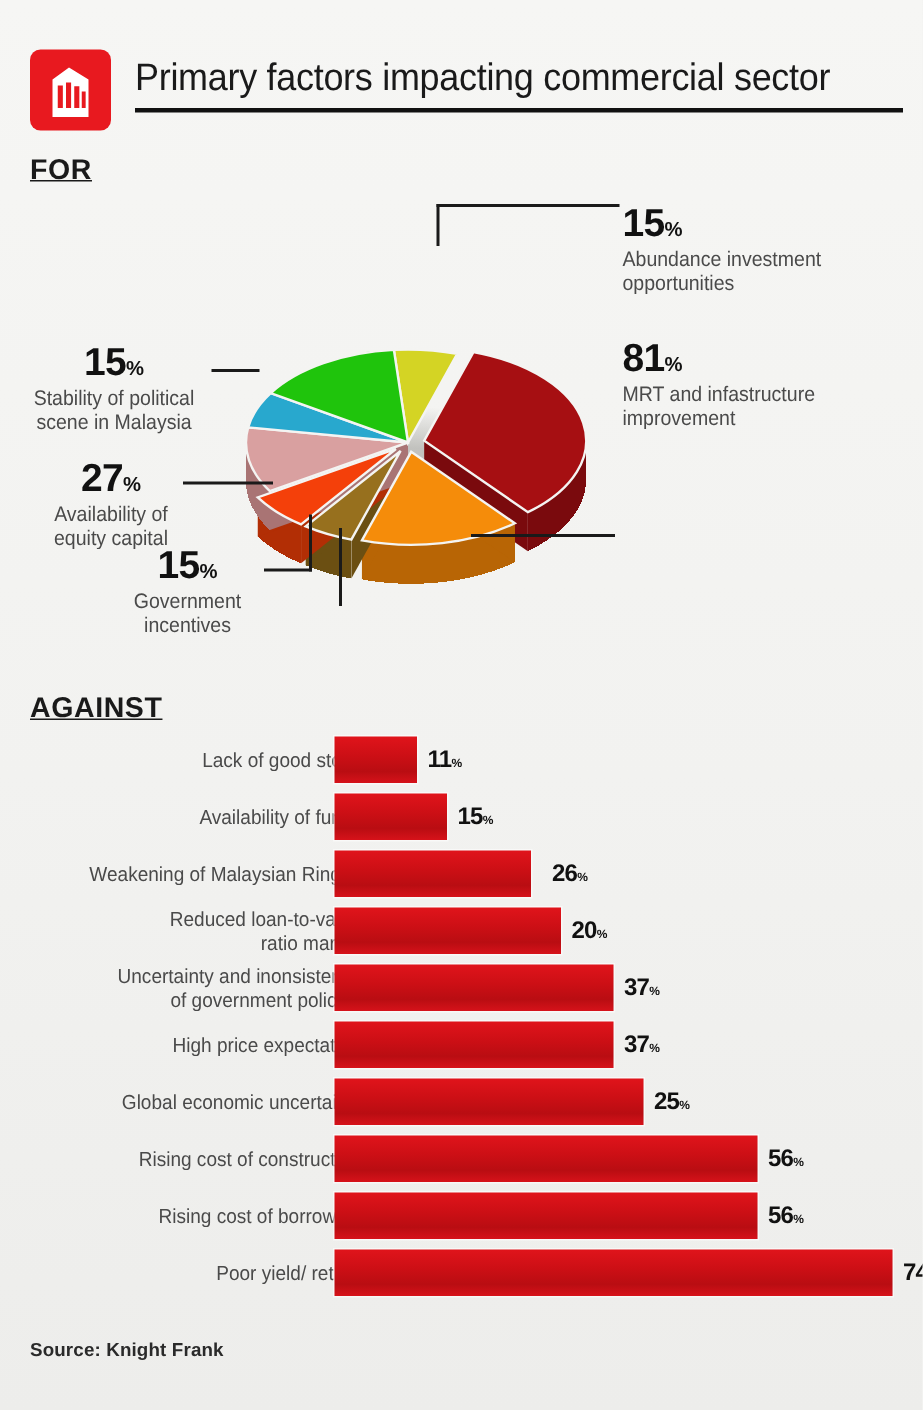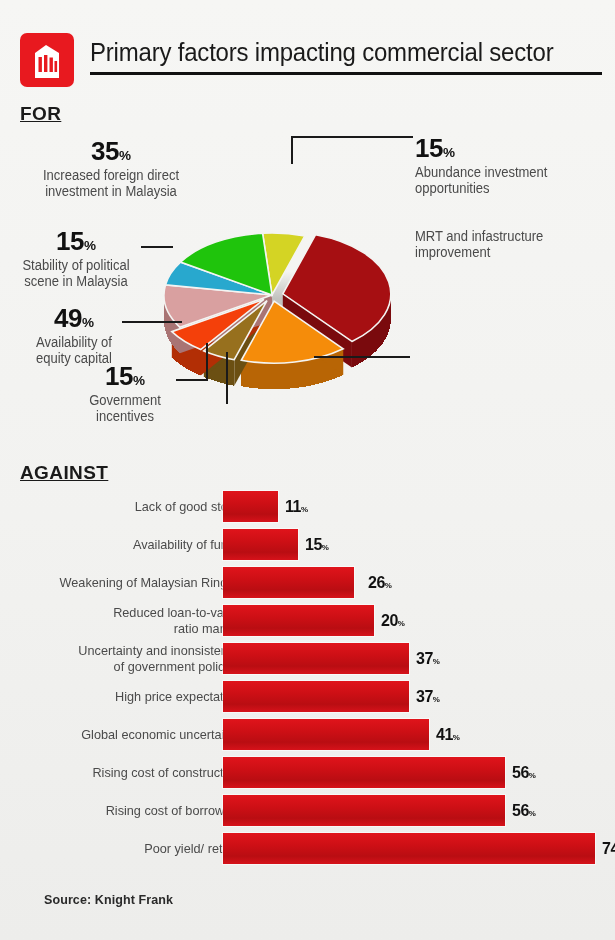--- a/index.html
+++ b/index.html
@@ -78,21 +78,21 @@
     box-shadow:0 0 0 1px rgba(255,255,255,.55);
   }
   .bar-val{
     position:absolute;top:50%;transform:translateY(-50%);
     font-size:16px;font-weight:bold;color:#111;white-space:nowrap;letter-spacing:-.5px;
   }
   .bar-val .sym{font-size:.5em;}
 
   .source{
     position:absolute;left:20px;top:893px;
-    font-size:12.5px;font-weight:bold;color:#2a2a2a;letter-spacing:.1px;margin-left:24px;
+    font-size:12.5px;font-weight:bold;color:#2a2a2a;letter-spacing:.1px;
   }
 </style>
 </head>
 <body>
 
 <div id="page">
 
   <div class="header">
     <div class="logo">
       <svg width="36" height="40" viewBox="0 0 36 40" aria-hidden="true">
@@ -244,44 +244,35 @@
           <path d="M 134.10840026414144 166.1977311504607 L 203.22564323881582 213.83829373618482 A 108 62 0 0 1 101.29244744026386 225.2663359823012 Z" fill="#f58c0a" stroke="#f4f4f2" stroke-width="1.6"></path>
           <path d="M 127.046396140377 165.63826695647828 L 94.23044331649942 224.70687178831878 A 108 62 0 0 1 63.80931624207243 215.89867910182943 Z" fill="#97701e" stroke="#f4f4f2" stroke-width="1.6"></path>
           <path d="M 123.93094486463696 164.29176907076655 L 60.693864966332384 214.55218121611773 A 108 62 0 0 1 31.816851995648847 196.65953918531747 Z" fill="#f4400a" stroke="#f4f4f2" stroke-width="1.6"></path>
           <path d="M 132 160 L 39.88590713101189 192.36777011455092 A 108 62 0 0 1 25.44090792110714 149.90608810178423 Z" fill="#d9a0a0" stroke="#f4f4f2" stroke-width="1.6"></path>
           <path d="M 132 160 L 25.44090792110714 149.90608810178423 A 108 62 0 0 1 40.46961118471269 127.09104198033758 Z" fill="#28a8ce" stroke="#f4f4f2" stroke-width="1.6"></path>
           <path d="M 132 160 L 40.46961118471269 127.09104198033758 A 108 62 0 0 1 122.5871797832529 98.23592871831178 Z" fill="#1fc40c" stroke="#f4f4f2" stroke-width="1.6"></path>
         </g>
     </svg>
   </div>
 
-  <div class="callout" style="left:16px;top:138px;width:190px;">
-    <div class="pct ta-c" style="font-size:26px;">
-      <span>35</span><span class="sym">%</span>
-    </div>
-    <div class="desc ta-c" style="font-size:14px;transform-origin:center top;">
-      <div>Increased foreign direct</div>
-      <div>investment in Malaysia</div>
-    </div>
-  </div>
 
   <div class="callout" style="left:6px;top:228px;width:140px;">
     <div class="pct ta-c" style="font-size:26px;">
       <span>15</span><span class="sym">%</span>
     </div>
     <div class="desc ta-c" style="font-size:14px;transform-origin:center top;">
       <div>Stability of political</div>
       <div>scene in Malaysia</div>
     </div>
   </div>
   <div class="leader" style="left:141px;top:246px;width:32px;height:2px;"></div>
 
   <div class="callout" style="left:10px;top:305px;width:128px;">
     <div class="pct ta-c" style="font-size:26px;">
-      <span>49</span><span class="sym">%</span>
+      <span>27</span><span class="sym">%</span>
     </div>
     <div class="desc ta-c" style="font-size:14px;transform-origin:center top;">
       <div>Availability of</div>
       <div>equity capital</div>
     </div>
   </div>
   <div class="leader" style="left:122px;top:321px;width:60px;height:2px;"></div>
 
   <div class="callout" style="left:60px;top:363px;width:130px;">
     <div class="pct ta-c" style="font-size:26px;">
@@ -303,20 +294,23 @@
     </div>
     <div class="desc" style="font-size:14px;">
       <div>Abundance investment</div>
       <div>opportunities</div>
     </div>
   </div>
   <div class="leader" style="left:291px;top:136px;width:2px;height:28px;"></div>
   <div class="leader" style="left:291px;top:136px;width:122px;height:2px;"></div>
 
   <div class="callout" style="left:415px;top:225px;width:195px;">
+    <div class="pct" style="font-size:26px;">
+      <span>81</span><span class="sym">%</span>
+    </div>
     <div class="desc" style="font-size:14px;">
       <div>MRT and infastructure</div>
       <div>improvement</div>
     </div>
   </div>
 
   <div class="leader" style="left:314px;top:356px;width:96px;height:2px;"></div>
 
   <div class="section-label" id="against-label">AGAINST</div>
 
@@ -391,21 +385,21 @@
       </div>
       <div class="bar-row">
         <div class="bar-label">
           <span>
             <div>Global economic uncertainty</div>
           </span>
         </div>
         <div class="bar-track">
           <div class="bar-fill" style="width: 206px;"></div>
         </div>
-        <div class="bar-val" style="left: 416px;"><span>41</span><span class="sym">%</span></div>
+        <div class="bar-val" style="left: 416px;"><span>25</span><span class="sym">%</span></div>
       </div>
       <div class="bar-row">
         <div class="bar-label">
           <span>
             <div>Rising cost of construction</div>
           </span>
         </div>
         <div class="bar-track">
           <div class="bar-fill" style="width: 282px;"></div>
         </div>

